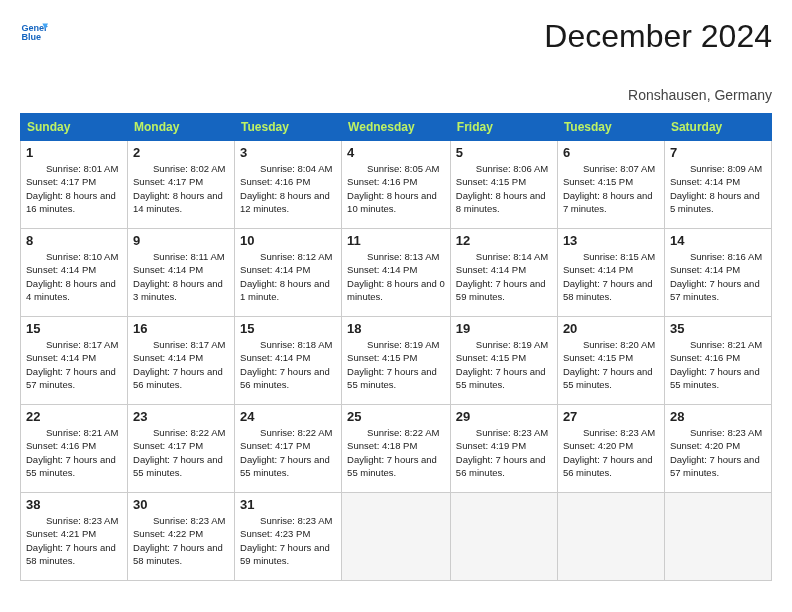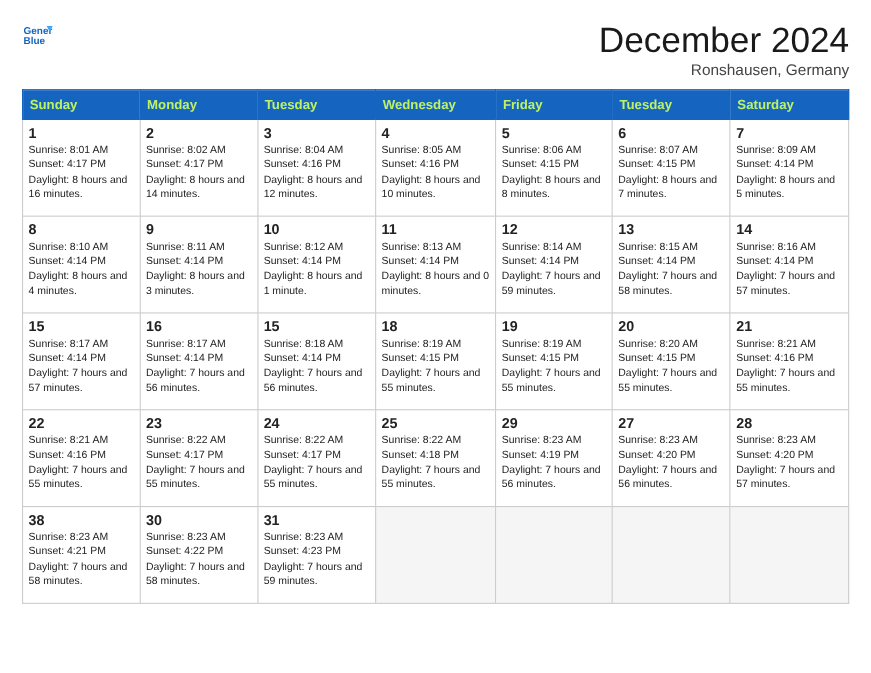--- a/index.html
+++ b/index.html
@@ -35,20 +35,21 @@
       text-align: right;
     }
     .month-title {
       font-size: 32px;
       font-weight: normal;
       color: #1a1a1a;
     }
     .location {
       font-size: 14px;
       color: #444;
+      margin-top: 32px;
     }
     .calendar {
       width: 100%;
       border-collapse: collapse;
       font-size: 10px;
     }
     .calendar th {
       background-color: #1565c0;
       color: #bef264;
       text-align: left;
@@ -71,20 +72,21 @@
     .day-num {
       font-size: 13px;
       font-weight: bold;
       margin-bottom: 2px;
       display: block;
     }
     .day-info {
       font-size: 9.5px;
       line-height: 1.4;
       color: #222;
+      margin-left: 20px;
     }
   </style>
 </head>
 <body>
 
 <div class="page">
   <div class="header">
     <div class="logo">
       <svg class="logo-icon" viewBox="0 0 40 40">
         <text x="2" y="18" font-size="13" font-weight="bold" fill="#1565c0">General</text>
@@ -193,21 +195,21 @@
         </td>
         <td>
           <span class="day-num">19</span>
           <span class="day-info">Sunrise: 8:19 AM<br>Sunset: 4:15 PM<br>Daylight: 7 hours and 55 minutes.</span>
         </td>
         <td>
           <span class="day-num">20</span>
           <span class="day-info">Sunrise: 8:20 AM<br>Sunset: 4:15 PM<br>Daylight: 7 hours and 55 minutes.</span>
         </td>
         <td>
-          <span class="day-num">21</span>
+          <span class="day-num">35</span>
           <span class="day-info">Sunrise: 8:21 AM<br>Sunset: 4:16 PM<br>Daylight: 7 hours and 55 minutes.</span>
         </td>
       </tr>
 
       <tr>
         <td>
           <span class="day-num">22</span>
           <span class="day-info">Sunrise: 8:21 AM<br>Sunset: 4:16 PM<br>Daylight: 7 hours and 55 minutes.</span>
         </td>
         <td>

